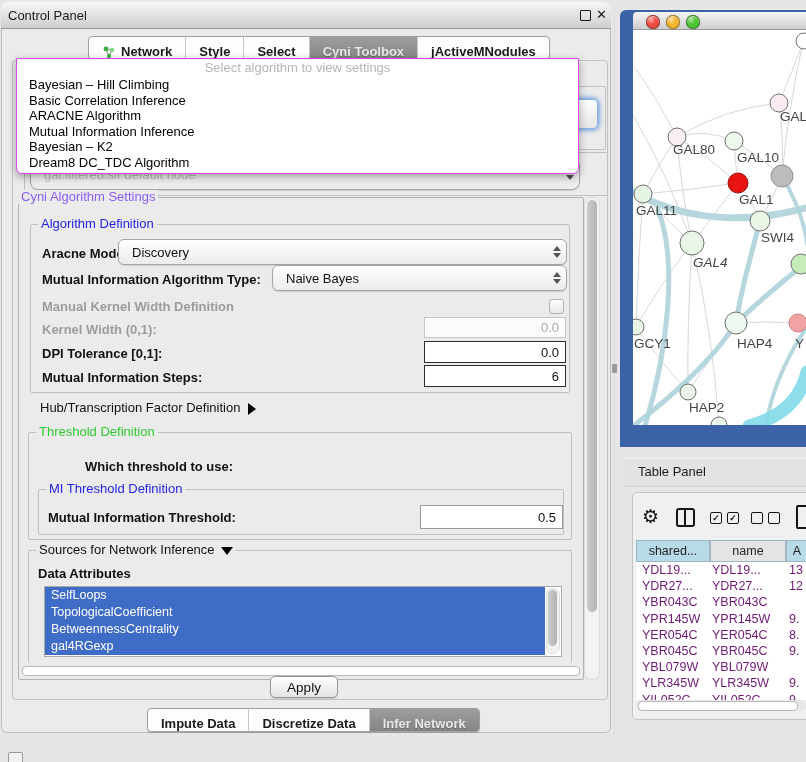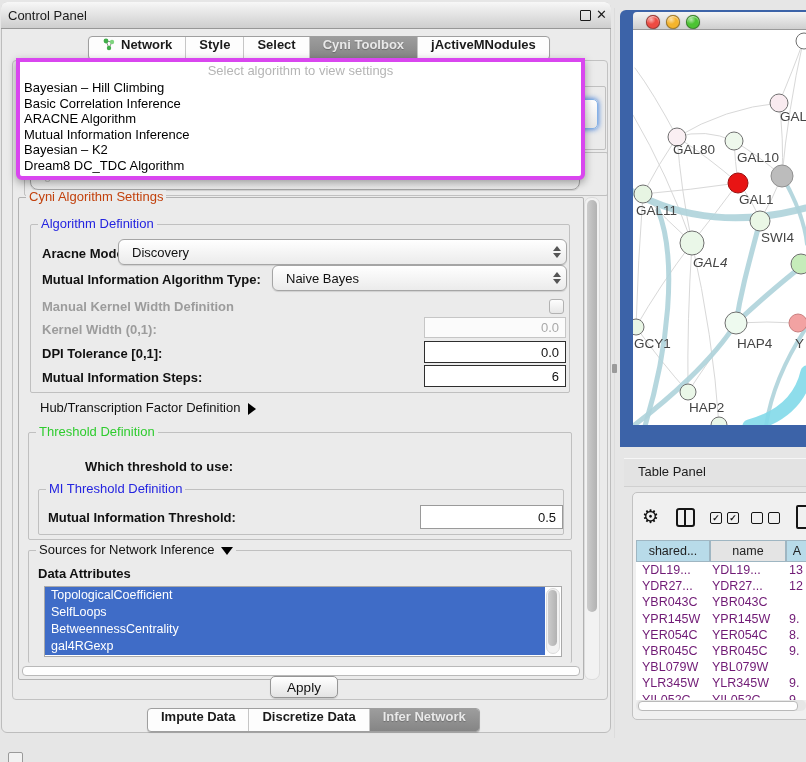--- a/index.html
+++ b/index.html
@@ -25,30 +25,30 @@
   
   .fld{position:absolute;background:#fff;font-size:13px;text-align:right;padding:0 6px 0 2px;
        font-family:"Liberation Sans",sans-serif;box-sizing:border-box;outline:none;}
   .f-dark{border:1.5px solid #2e2e2e;color:#111;}
   .f-light{border:1px solid #c6c6c6;color:#a9a9a9;background:#fbfbfb;}
   .f-mid{border:1px solid #9a9a9a;color:#111;}
   .checkbox{position:absolute;width:13px;height:13px;border:1px solid #b2b2b2;border-radius:3px;background:linear-gradient(#fdfdfd,#e7e7e7);}
   
   .seg{position:absolute;display:flex;border:1px solid #9f9f9f;border-radius:4px;overflow:hidden;background:#fdfdfd;
        box-shadow:0 1px 1px rgba(0,0,0,.15);height:22px;}
-  .seg .tab{display:flex;align-items:flex-start;justify-content:center;font-size:13px;font-weight:bold;color:#1a1a1a;
+  .seg .tab{display:flex;align-items:flex-end;justify-content:center;font-size:13px;font-weight:bold;color:#1a1a1a;
        padding:0 13px;border-right:1px solid #c6c6c6;white-space:nowrap;}
   .seg .tab:last-child{border-right:none;}
   .seg .tab.sel{background:linear-gradient(#9d9d9d,#858585);color:#e9e9e9;text-shadow:0 1px 1px rgba(0,0,0,.25);}
   
-  #popup{position:absolute;left:16px;top:58px;width:561px;height:114px;background:#fff;border:4px solid #d946ef;
+  #popup{position:absolute;left:16px;top:58px;width:561px;height:114px;background:#fff;border:1px solid #d946ef;
          border-radius:0 0 6px 6px;box-shadow:0 3px 9px rgba(0,0,0,.35);z-index:30;}
   #popup .hdr{font-size:13px;color:#b5b5b5;text-align:center;height:18px;line-height:18px;}
   #popup ul{list-style:none;margin:0;padding:0;}
-  #popup li{font-size:13px;height:15.6px;line-height:15.6px;padding-left:4px;color:#000;white-space:nowrap;}
+  #popup li{font-size:13px;height:15.6px;line-height:15.6px;padding-left:12px;color:#000;white-space:nowrap;}
   #popup li.bold{font-weight:normal;}
   
   #attr-list{position:absolute;left:44px;top:586px;width:516px;height:69px;background:#fff;border:1px solid #a9a9a9;overflow:hidden;}
   #attr-list .item{height:17px;line-height:17px;font-size:12.5px;color:#fff;background:#3f6cc7;padding-left:6px;width:494px;}
   .sbar-v{position:absolute;background:#f2f2f2;border:1px solid #dcdcdc;border-radius:7px;}
   .sthumb-v{position:absolute;background:linear-gradient(90deg,#cccccc,#b2b2b2);border-radius:6px;}
   .sthumb-h{position:absolute;background:#fefefe;border:1px solid #b9b9b9;border-radius:4px;}
   
   .pushbtn{position:absolute;border:1px solid #969696;border-radius:5px;background:linear-gradient(#ffffff,#e3e3e3);
          font-size:13.5px;color:#111;display:flex;align-items:center;justify-content:center;box-shadow:0 1px 1px rgba(0,0,0,.15);}
@@ -129,21 +129,21 @@
         <li>Bayesian – Hill Climbing</li>
         <li>Basic Correlation Inference</li>
         <li class="bold">ARACNE Algorithm</li>
         <li>Mutual Information Inference</li>
         <li>Bayesian – K2</li>
         <li>Dream8 DC_TDC Algorithm</li>
       </ul>
   </div>
 
   <div class="grp" style="left:18px;top:197px;width:564px;height:481px;border-color:#b2b2b2;"></div>
-  <div class="legend" style="left:26px;top:190px;color:#c2410c;">Cyni Algorithm Settings</div>
+  <div class="legend" style="left:18px;top:190px;color:#8b5cf6;">Cyni Algorithm Settings</div>
 
   <div class="grp" style="left:30px;top:224px;width:538px;height:167px;"></div>
   <div class="legend" style="left:38px;top:217px;color:#2424e0;">Algorithm Definition</div>
 
   <div class="abs lbl b" style="left:42px;top:246px;">Aracne Mode:</div>
   <div class="combo" style="left:118px;top:239px;width:447px;height:24px;">
     <span class="txt">Discovery</span>
     <span class="arrows">
         <span class="tri-up"></span>
         <span class="tri-dn"></span>
@@ -185,22 +185,22 @@
   <div class="abs lbl b" style="left:48px;top:510px;">Mutual Information Threshold:</div>
   <input class="fld f-mid" readonly="" style="left: 420px; top: 505px; width: 143px; height: 24px; color: rgb(17, 17, 17); background: rgb(255, 255, 255);" value="0.5">
 
   <div class="grp" style="left:28px;top:550px;width:542px;height:112px;border-bottom:none;"></div>
   <div class="legend" style="left:36px;top:543px;color:#111;">
     <span>Sources for Network Inference</span><span class="tri-down"></span>
   </div>
   <div class="abs lbl b" style="left:38px;top:566px;">Data Attributes</div>
 
   <div id="attr-list">
+      <div class="item">SelfLoops</div>
       <div class="item">TopologicalCoefficient</div>
-      <div class="item">SelfLoops</div>
       <div class="item">BetweennessCentrality</div>
       <div class="item">gal4RGexp</div>
     </div>
   <div class="sbar-v" style="left:546px;top:588px;width:12px;height:64px;">
     <div class="sthumb-v" style="left:1px;top:1px;width:9px;height:56px;"></div>
   </div>
 
   <div class="sthumb-h" style="left:22px;top:666px;width:556px;height:8px;"></div>
 
   <div class="sbar-v" style="left:584px;top:197px;width:14px;height:481px;">

